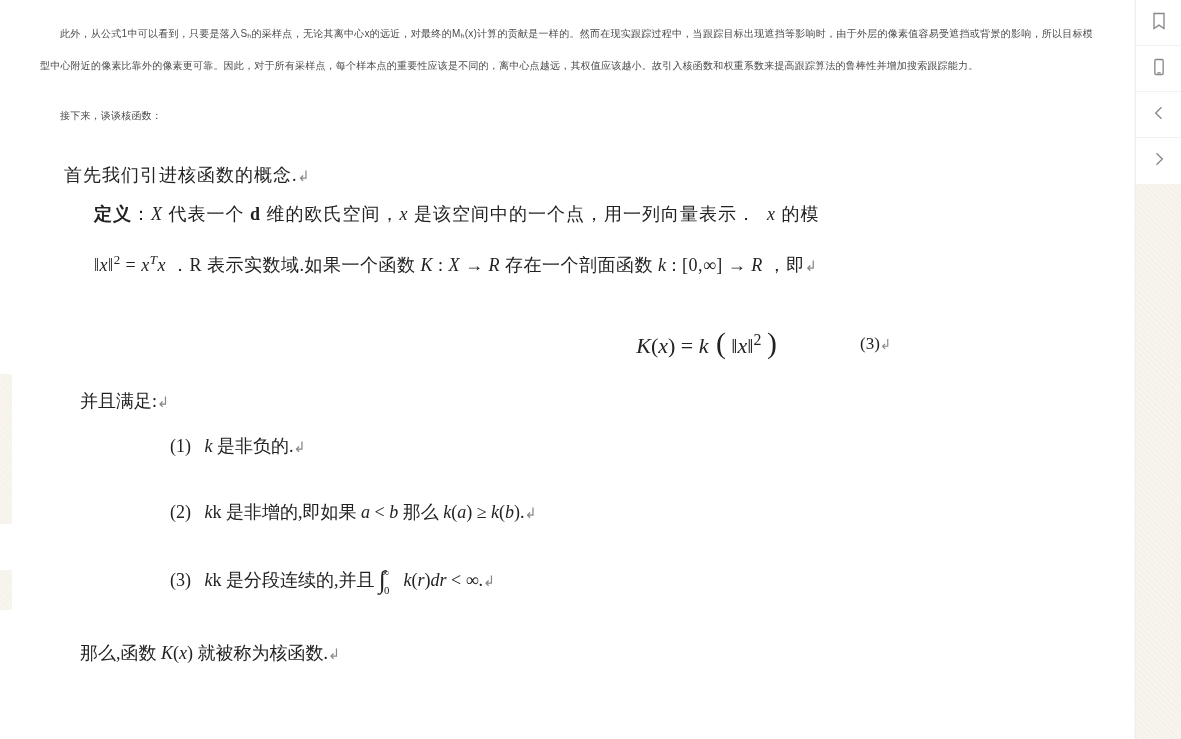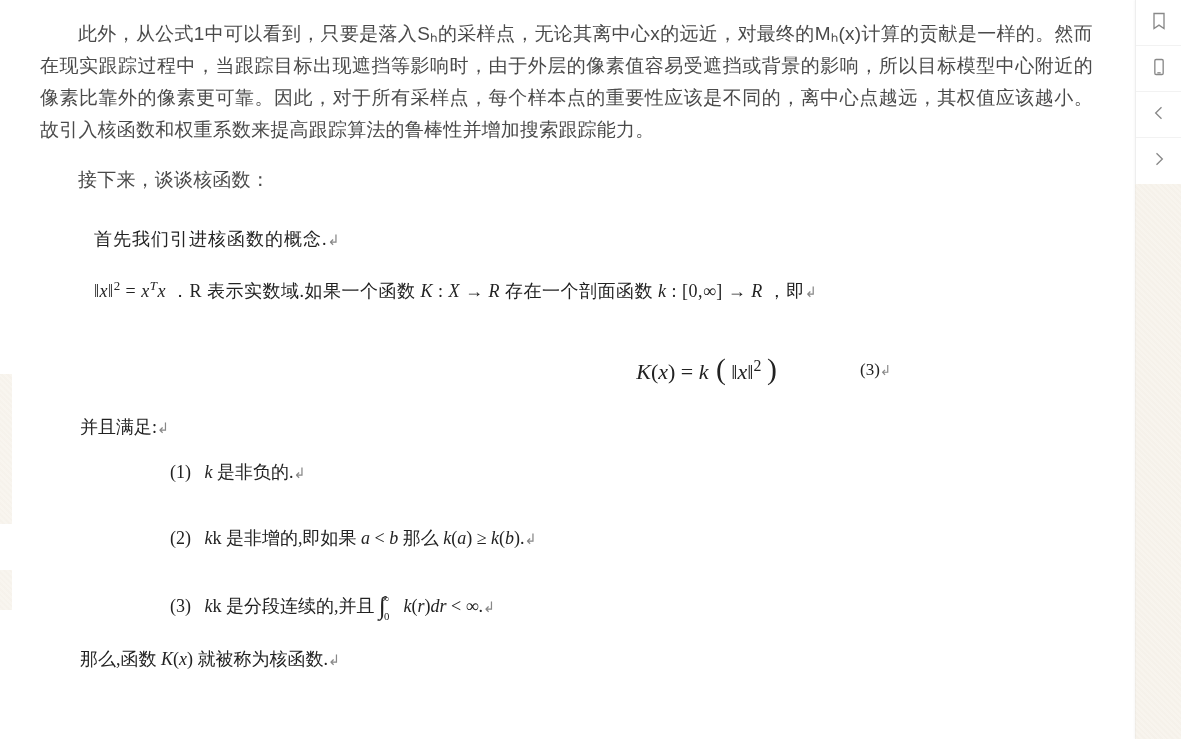--- a/index.html
+++ b/index.html
@@ -14,21 +14,21 @@
     .main {
       position: absolute;
       left: 0;
       top: 0;
       width: 1133px;
       height: 739px;
       background: #fff;
       padding: 0 40px 0 40px;
     }
     .para {
-      font-size: 19px;
+      font-size: 10px;
       line-height: 32px;
       color: #4a4a4a;
       margin-top: 18px;
       text-align: justify;
       letter-spacing: 0.2px;
     }
     .indent { text-indent: 2em; }
     .talk { }
     .intro { margin-top: 28px; font-size: 18px; line-height: 30px; color: #222; font-family: SimSun, serif; letter-spacing: 1px; }
     .def { margin-top: 8px; font-size: 18px; line-height: 30px; color: #222; font-family: SimSun, serif; letter-spacing: 1px; }
@@ -58,21 +58,21 @@
     .eq-num {
       position: absolute;
       left: 820px;
       top: 4px;
       font-size: 17px;
       font-family: SimSun, serif;
     }
     .satisfy { margin-top: 28px; margin-left: 40px; font-size: 18px; color: #222; font-family: SimSun, serif; }
     .cond { margin-top: 18px; margin-left: 130px; font-size: 18px; line-height: 30px; color: #222; font-family: SimSun, serif; }
     .cond2 { margin-top: 35px; }
-    .concl { margin-top: 24px; margin-left: 40px; font-size: 18px; color: #222; font-family: SimSun, serif; }
+    .concl { margin-top: 44px; margin-left: 40px; font-size: 18px; color: #222; font-family: SimSun, serif; }
     .enter { color: #888; font-size: 0.8em; }
     .norm-delim { font-family: "Times New Roman", serif; font-weight: normal; }
     .int { position: relative; top: 2px; }
     .int-bounds { font-size: 0.6em; font-family: "Times New Roman", serif; }
     .ib-low { position: relative; top: 8px; left: -2px; }
     .ib-high { position: relative; top: -10px; left: -10px; }
 
     
     .sidebar {
       position: absolute;
@@ -120,24 +120,27 @@
 <div class="main">
 
   <div class="para indent">
     <span>此外，从公式1中可以看到，只要是落入Sₕ的采样点，无论其离中心x的远近，对最终的Mₕ(x)计算的贡献是一样的。然而在现实跟踪过程中，当跟踪目标出现遮挡等影响时，由于外层的像素值容易受遮挡或背景的影响，所以目标模型中心附近的像素比靠外的像素更可靠。因此，对于所有采样点，每个样本点的重要性应该是不同的，离中心点越远，其权值应该越小。故引入核函数和权重系数来提高跟踪算法的鲁棒性并增加搜索跟踪能力。</span>
   </div>
 
   <div class="para indent talk">
     <span>接下来，谈谈核函数：</span>
   </div>
 
-  <div class="intro" style="margin-left:54px;">
+  <div class="intro" style="margin-left:24px;">
     <span>首先我们引进核函数的概念.</span><span class="enter">↲</span>
   </div>
 
+  <div class="def" style="margin-left:54px;">
+    <span class="strong">定义</span><span>：</span><span class="math-ital">X</span><span> 代表一个 </span><span class="math-reg" style="font-weight:bold">d</span><span> 维的欧氏空间，</span><span class="math-ital">x</span><span> 是该空间中的一个点，用一列向量表示．</span>&nbsp;&nbsp;<span class="math-ital">x</span><span> 的模</span>
+  </div>
 
   <div class="eq1">
     <span class="norm-delim">‖</span><span class="math-ital">x</span><span class="norm-delim">‖</span><span class="supp math-reg">2</span>
     <span class="math-reg"> = </span><span class="math-ital">x</span><span class="supp math-ital">T</span><span class="math-ital">x</span>
     <span>．R 表示实数域.如果一个函数 </span>
     <span class="math-ital">K</span><span class="math-reg"> : </span><span class="math-ital">X</span><span class="math-reg"> → </span><span class="math-ital">R</span>
     <span> 存在一个剖面函数 </span>
     <span class="math-ital">k</span><span class="math-reg"> : [0,∞] → </span><span class="math-ital">R</span>
     <span>，即</span><span class="enter">↲</span>
   </div>

